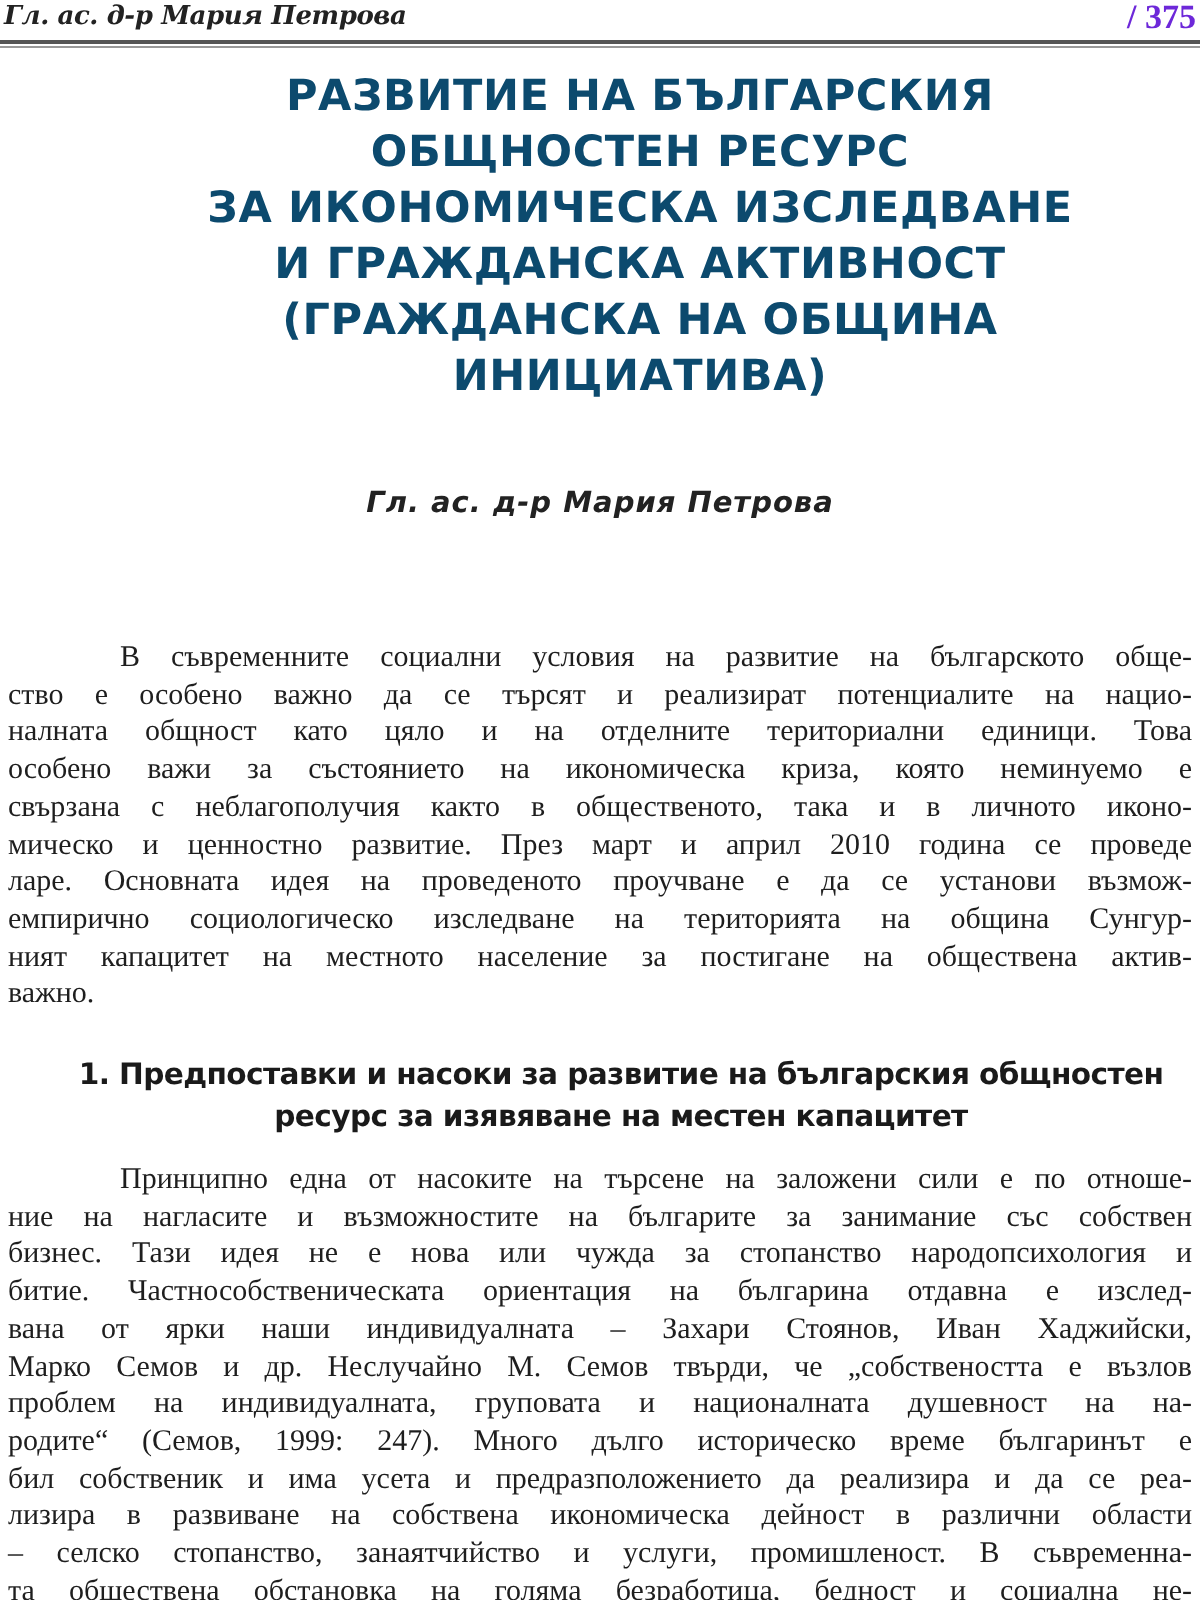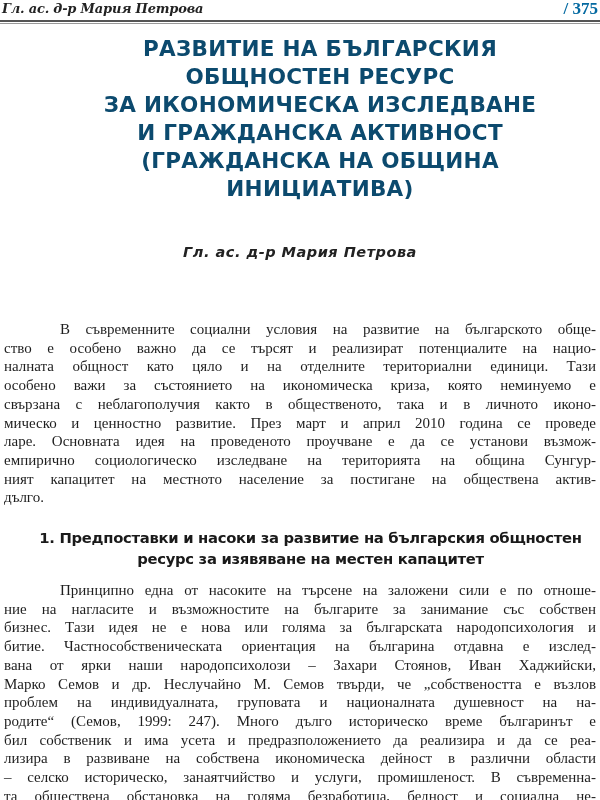--- a/index.html
+++ b/index.html
@@ -32,21 +32,21 @@
       letter-spacing: -0.2px;
       color: #222;
     }
     .running-header .page-num {
       position: absolute;
       right: 2px;
       top: -1px;
       font-family: "Liberation Serif", serif;
       font-weight: bold;
       font-size: 17px;
-      color: #0369a1;
+      color: #6d28d9;
     }
     .header-rule {
       position: absolute;
       left: 0;
       top: 20px;
       width: 600px;
       height: 2px;
       background: #555;
     }
     .header-rule-2 {
@@ -144,42 +144,42 @@
   <div>И ГРАЖДАНСКА АКТИВНОСТ</div>
   <div>(ГРАЖДАНСКА НА ОБЩИНА</div>
   <div>ИНИЦИАТИВА)</div>
 </div>
 
 <div class="byline">Гл. ас. д-р Мария Петрова</div>
 
 <div class="body-text para-1">
   <span class="line indent">В съвременните социални условия на развитие на българското обще-</span>
   <span class="line">ство е особено важно да се търсят и реализират потенциалите на нацио-</span>
-  <span class="line">налната общност като цяло и на отделните териториални единици. Тази</span>
+  <span class="line">налната общност като цяло и на отделните териториални единици. Това</span>
   <span class="line">особено важи за състоянието на икономическа криза, която неминуемо е</span>
   <span class="line">свързана с неблагополучия както в общественото, така и в личното иконо-</span>
   <span class="line">мическо и ценностно развитие. През март и април 2010 година се проведе</span>
   <span class="line">ларе. Основната идея на проведеното проучване е да се установи възмож-</span>
   <span class="line">емпирично социологическо изследване на територията на община Сунгур-</span>
   <span class="line">ният капацитет на местното население за постигане на обществена актив-</span>
-  <span class="line last">дълго.</span>
+  <span class="line last">важно.</span>
 </div>
 
 <div class="section-heading">
   <div>1. Предпоставки и насоки за развитие на българския общностен</div>
   <div>ресурс за изявяване на местен капацитет</div>
 </div>
 
 <div class="body-text para-2">
   <span class="line indent">Принципно една от насоките на търсене на заложени сили е по отноше-</span>
   <span class="line">ние на нагласите и възможностите на българите за занимание със собствен</span>
-  <span class="line">бизнес. Тази идея не е нова или голяма за българската народопсихология и</span>
+  <span class="line">бизнес. Тази идея не е нова или чужда за стопанство народопсихология и</span>
   <span class="line">битие. Частнособственическата ориентация на българина отдавна е изслед-</span>
-  <span class="line">вана от ярки наши народопсихолози – Захари Стоянов, Иван Хаджийски,</span>
+  <span class="line">вана от ярки наши индивидуалната – Захари Стоянов, Иван Хаджийски,</span>
   <span class="line">Марко Семов и др. Неслучайно М. Семов твърди, че „собствеността е възлов</span>
   <span class="line">проблем на индивидуалната, груповата и националната душевност на на-</span>
   <span class="line">родите“ (Семов, 1999: 247). Много дълго историческо време българинът е</span>
   <span class="line">бил собственик и има усета и предразположението да реализира и да се реа-</span>
   <span class="line">лизира в развиване на собствена икономическа дейност в различни области</span>
-  <span class="line">– селско историческо, занаятчийство и услуги, промишленост. В съвременна-</span>
+  <span class="line">– селско стопанство, занаятчийство и услуги, промишленост. В съвременна-</span>
   <span class="line">та обществена обстановка на голяма безработица, бедност и социална не-</span>
 
 </div>
 
 </body></html>

